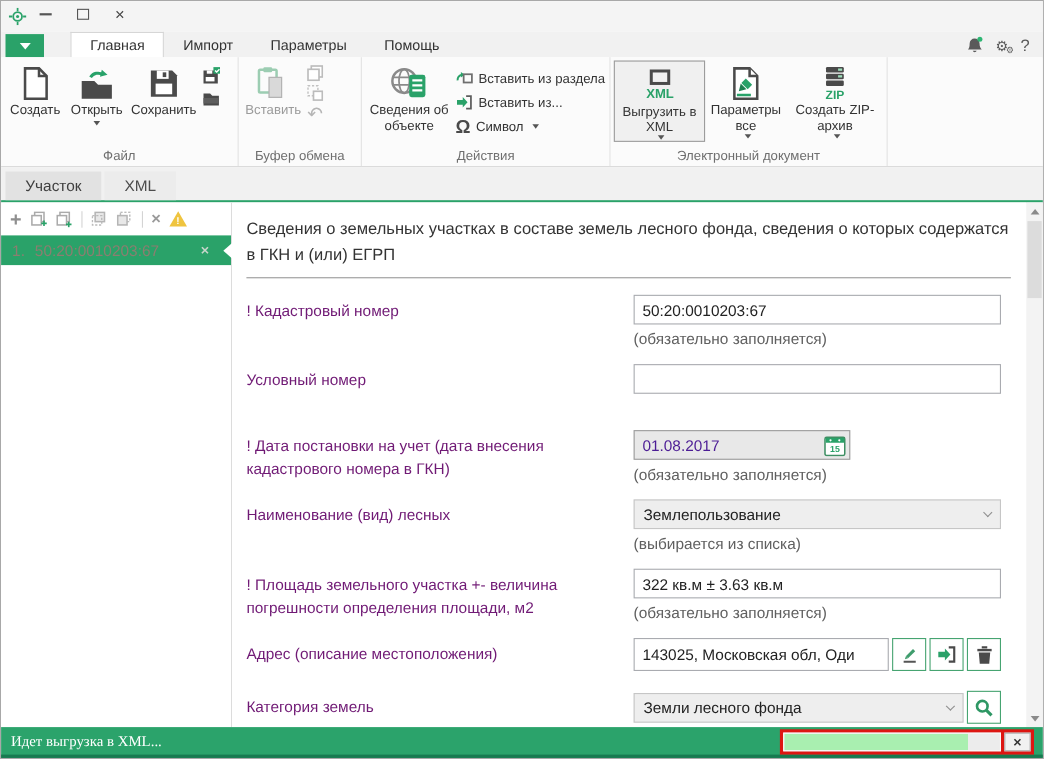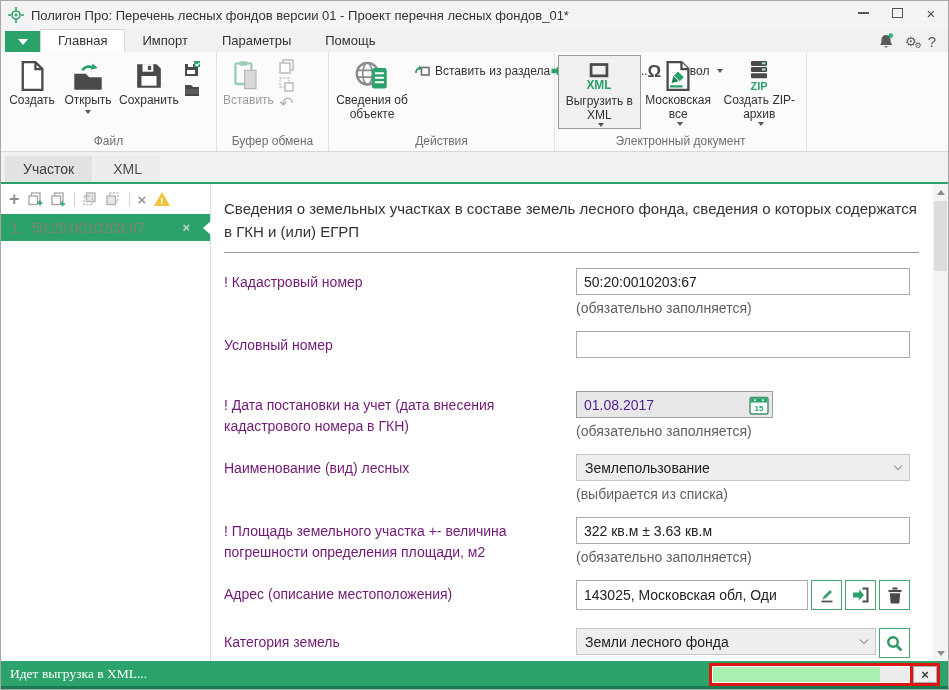--- a/index.html
+++ b/index.html
@@ -15,39 +15,39 @@
   .wbtn { width:34px; height:24px; display:flex; align-items:center; justify-content:center; color:#444; cursor:default; }
   .min-glyph { width:11px; height:2px; background:#555; }
   .max-glyph { width:11px; height:10px; border:1.6px solid #555; }
   .close-glyph { font-size:15px; color:#444; line-height:1; }
 
   
   .menurow { height:23px; background:#f1f1f1; display:flex; align-items:flex-end; flex:none; }
   .menu-button { width:35px; height:21px; background:#2aa269; display:flex; align-items:center; justify-content:center; margin-left:4px; }
   .menu-button .tri { width:0; height:0; border-left:5px solid transparent; border-right:5px solid transparent; border-top:6px solid #fff; }
   .menu-tab { padding:3px 17px 4px; font-size:13px; color:#333; }
-  .menu-tab.active { background:#fff; border:1px solid #d6d6d6; border-bottom:none; margin-left:0; }
+  .menu-tab.active { background:#fff; border:1px solid #d6d6d6; border-bottom:none; margin-left:24px; }
   .menurow-right { margin-left:auto; display:flex; align-items:center; gap:11px; padding:0 12px 3px 0; }
   .tinyicon { font-size:13px; color:#5a5a5a; line-height:1; position:relative; }
   .gear2 { position:absolute; font-size:8px; right:-5px; bottom:-2px; color:#5a5a5a; }
 
   
   .ribbon { height:100px; background:#fbfbfb; border-bottom:1px solid #d8d8d8; display:flex; flex:none; }
   .rgroup { display:flex; flex-direction:column; border-right:1px solid #e3e3e3; padding:3px 3px 0; }
   .rgroup-content { flex:1; display:flex; align-items:flex-start; }
   .rgroup-label { text-align:center; color:#6f6f6f; font-size:12px; padding:1px 8px 3px; }
   .rbtn { display:flex; flex-direction:column; align-items:center; padding:3px 3px 1px; min-width:56px; height:74px; font-size:12px; color:#333; line-height:1.15; text-align:center; }
   .rbtn .ricon { height:36px; display:flex; align-items:center; justify-content:center; }
   .rbtn.disabled { color:#9b9b9b; }
   .rbtn.pressed { border:1px solid #9c9c9c; background:#f0f0f0; }
   .smallcol { display:flex; flex-direction:column; gap:6px; padding:6px 4px 0 2px; }
   .smallcol2 { display:flex; flex-direction:column; gap:3px; padding:4px 4px 0 2px; align-items:center; }
   .drop-tri { display:inline-block; width:0; height:0; border-left:3.5px solid transparent; border-right:3.5px solid transparent; border-top:4px solid #555; margin-left:3px; vertical-align:middle; }
   .drop-tri.own-line { margin:2px auto 0; display:block; }
-  .act-col { display:flex; flex-direction:row; padding:5px 4px 0 2px; }
+  .act-col { display:flex; flex-direction:column; padding:5px 4px 0 2px; }
   .act-row { display:flex; align-items:center; gap:5px; font-size:12px; color:#333; height:22px; white-space:nowrap; }
   .undo-glyph { font-size:17px; color:#b5b5b5; line-height:1; }
   .omega-glyph { font-size:17px; color:#4a4a4a; line-height:1; font-weight:bold; }
 
   
   .docstrip { height:32px; background:#f1f1f1; display:flex; align-items:flex-end; padding-left:4px; border-bottom:2px solid #2aa269; flex:none; }
   .doc-tab { height:26px; padding:5px 18px; font-size:14px; }
   .doc-tab.sel { background:#e2e2e2; color:#404040; }
   .doc-tab.idle { background:#ececec; color:#4d4d4d; margin-left:3px; }
 
@@ -78,21 +78,21 @@
   .frow .ctl { width:334px; }
   .tinput { width:100%; height:27px; border:1px solid #a9abb0; font-size:14px; color:#222; padding:0 7px;
             font-family:"Liberation Sans","DejaVu Sans",sans-serif; background:#fff; outline:none; }
   .note { margin-top:5px; font-size:14px; color:#606060; }
   .gapper { margin-bottom:33px; }
   .datewrap { width:197px; height:27px; background:#e8e8e8; border:1px solid #9c9c9c; display:flex; align-items:center; }
   .datewrap .dtxt { flex:1; padding-left:7px; font-size:14px; color:#4c1d95; }
   .datewrap .cal { margin-right:3px; display:flex;justify-content:flex-end; }
   .selectbox { height:27px; background:#eeeeee; border:1px solid #c6c6c6; display:flex; align-items:center; padding:0 8px; font-size:14px; color:#222; }
   .selectbox .chev { margin-left:auto; width:6px; height:6px; border-right:1.4px solid #8f8f8f; border-bottom:1.4px solid #8f8f8f; transform:rotate(45deg); margin-bottom:3px; }
-  .hrow { display:flex; gap:3px; }
+  .hrow { display:flex; gap:3px; align-items:center; }
   .hrow .tinput { flex:1; min-width:0; height:30px; }
   .hrow .selectbox { flex:1; min-width:0; height:27px; }
   .gbtn { width:31px; height:30px; flex:none; background:#fff; border:1px solid #46a471; display:flex; align-items:center; justify-content:center; }
 
   
   .vscroll { position:absolute; top:0; right:0; bottom:0; width:15px; background:#f3f3f3; }
   .sb-arrow { position:absolute; left:0; width:15px; height:16px; display:flex; align-items:center; justify-content:center; }
   .sb-arrow.up { top:0; } .sb-arrow.down { bottom:0; }
   .tri-up { width:0; height:0; border-left:4px solid transparent; border-right:4px solid transparent; border-bottom:5px solid #8a8a8a; }
   .tri-dn { width:0; height:0; border-left:4px solid transparent; border-right:4px solid transparent; border-top:5px solid #8a8a8a; }
@@ -112,21 +112,20 @@
 <div class="window">
 
   <div class="titlebar">
     <span style="display:flex;">
       <svg width="16" height="16" viewBox="0 0 16 16">
         <circle cx="8" cy="8" r="4" fill="none" stroke="#2aa269" stroke-width="1.6"></circle>
         <circle cx="8" cy="8" r="1.4" fill="#2aa269"></circle>
         <path d="M8 0v3M8 13v3M0 8h3M13 8h3" stroke="#2aa269" stroke-width="1.6"></path>
       </svg>
     </span>
-    <span class="title">Полигон Про: Перечень лесных фондов версии 01 - Проект перечня лесных фондов_01*</span>
     <span class="wctl">
       <span class="wbtn">
           <span class="min-glyph"></span>
         </span>
       <span class="wbtn">
           <span class="max-glyph"></span>
         </span>
       <span class="wbtn">
           <span class="close-glyph">×</span>
         </span>
@@ -300,21 +299,21 @@
         <div class="rbtn" style="min-width:74px;">
           <span class="ricon">
             <svg width="30" height="32" viewBox="0 0 26 26">
               <path d="M4 1h12l6 6v18H4z" fill="#fff" stroke="#4a4a4a" stroke-width="2"></path>
               <path d="M16 1v6h6" fill="#fff" stroke="#4a4a4a" stroke-width="2"></path>
               <path d="M6 22h11" stroke="#28a269" stroke-width="2"></path>
               <polygon points="13,9 18,14 14.5,17.5 9.5,12.5" fill="#28a269"></polygon>
               <polygon points="9,13 13.5,17.5 7.5,19" fill="#1d7e50"></polygon>
             </svg>
           </span>
-          <span>Московская все</span>
+          <span>Параметры все</span>
           <span class="drop-tri"></span>
         </div>
         <div class="rbtn" style="min-width:84px;">
           <span class="ricon">
             <svg width="30" height="32" viewBox="0 0 26 27">
               <rect x="6" y="0.5" width="14" height="4.3" rx="1" fill="#4a4a4a"></rect>
               <rect x="6" y="5.8" width="14" height="4.3" rx="1" fill="#4a4a4a"></rect>
               <rect x="6" y="11.1" width="14" height="4.3" rx="1" fill="#4a4a4a"></rect>
               <rect x="15.5" y="1.6" width="3.2" height="1.8" fill="#9fe0bd"></rect>
               <rect x="15.5" y="6.9" width="3.2" height="1.8" fill="#9fe0bd"></rect>

